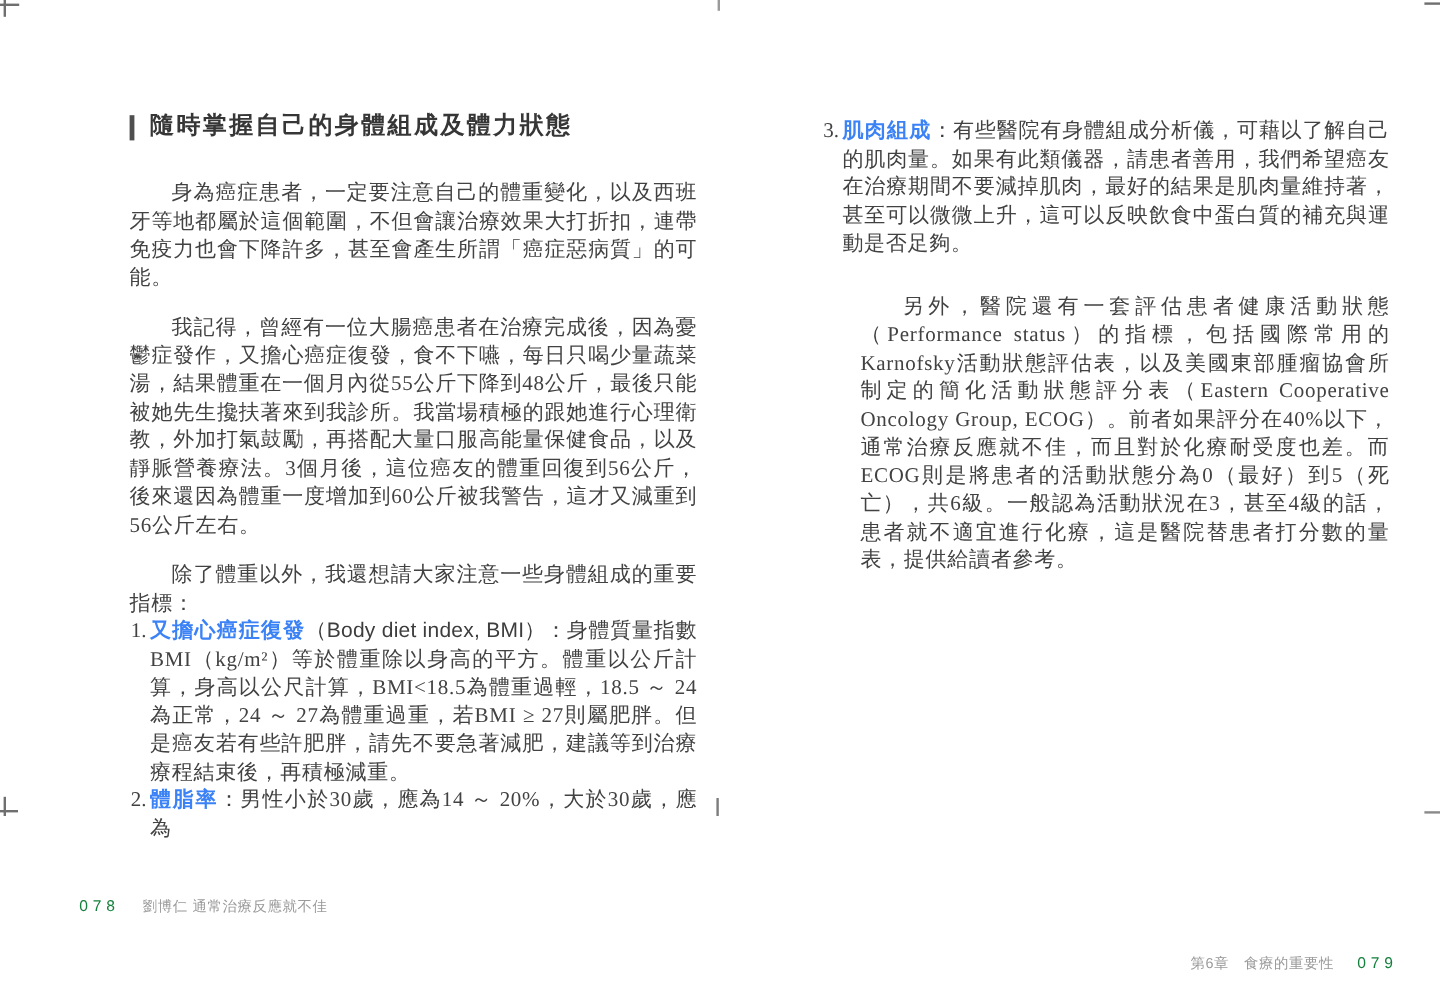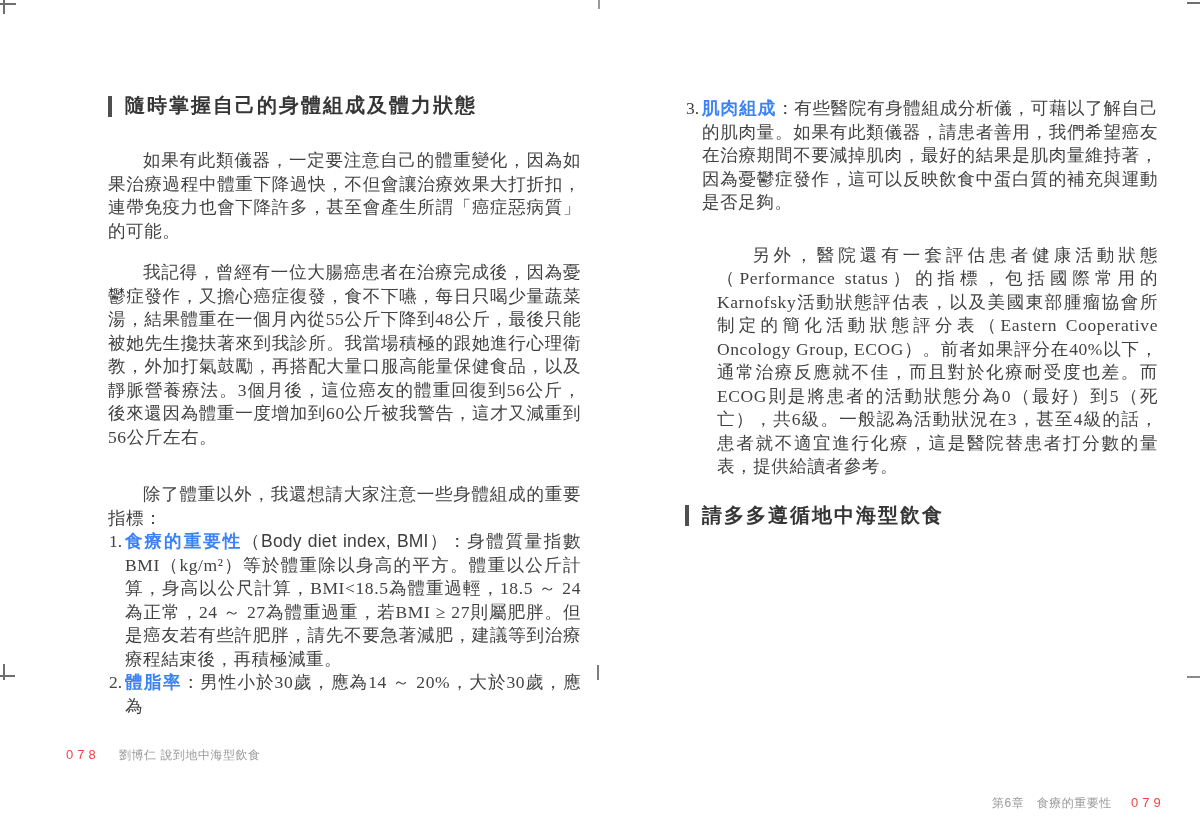--- a/index.html
+++ b/index.html
@@ -63,21 +63,21 @@
   }
 
   
   .para {
     margin: 18px 0 0 0;
     text-indent: 2em;
   }
   .para.first { margin-top: 31px; }
   .para.mt29 { margin-top: 29px; margin-left: 32px; }
   .para.mt24 { margin-top: 24px; }
-  .para.tight { margin-top: 34px; }
+  .para.tight { margin-top: 18px; }
 
   
   .oli {
     position: relative;
     padding-left: 17px;
     margin: 0;
   }
   .oli .num {
     position: absolute;
     left: 1px; top: 0;
@@ -110,21 +110,21 @@
     position: absolute;
     top: 747px;
     font-family: "Liberation Sans", "DejaVu Sans", sans-serif;
     color: #9a9a9a;
     font-size: 12px;
     white-space: nowrap;
   }
   .footer .pagenum {
     font-size: 13px;
     letter-spacing: 4px;
-    color: #ef4444;
+    color: #15803d;
   }
   .footer-left  { left: 66px; }
   .footer-right { left: 992px; margin-top: 48px; }
   .footer-left .booktitle { margin-left: 16px; letter-spacing: 0.5px; }
   .footer-right .chapter  { margin-right: 16px; letter-spacing: 0.5px; }
 </style>
 </head>
 <body>
 
 <div class="sheet">
@@ -138,54 +138,50 @@
   <div class="mark mk-tc-v"></div>
   <div class="mark mk-bc-v"></div>
 
   <div class="col col-left">
 
     <div class="heading">
       <span class="hbar"></span>
       <span class="htext">隨時掌握自己的身體組成及體力狀態</span>
     </div>
 
-    <p class="para first">如果有此類儀器，一定要注意自己的體重變化，因為如果治療過程中體重下降過快，不但會讓治療效果大打折扣，連帶免疫力也會下降許多，甚至會產生所謂「癌症惡病質」的可能。</p>
+    <p class="para first">身為癌症患者，一定要注意自己的體重變化，以及西班牙等地都屬於這個範圍，不但會讓治療效果大打折扣，連帶免疫力也會下降許多，甚至會產生所謂「癌症惡病質」的可能。</p>
 
     <p class="para">我記得，曾經有一位大腸癌患者在治療完成後，因為憂鬱症發作，又擔心癌症復發，食不下嚥，每日只喝少量蔬菜湯，結果體重在一個月內從55公斤下降到48公斤，最後只能被她先生攙扶著來到我診所。我當場積極的跟她進行心理衛教，外加打氣鼓勵，再搭配大量口服高能量保健食品，以及靜脈營養療法。3個月後，這位癌友的體重回復到56公斤，後來還因為體重一度增加到60公斤被我警告，這才又減重到56公斤左右。</p>
 
     <p class="para tight">除了體重以外，我還想請大家注意一些身體組成的重要指標：</p>
 
     <div class="oli">
-      <span class="num">1.</span><span class="li-label">食療的重要性</span><span class="li-label-en">（Body diet index, BMI）：</span><span>身體質量指數BMI（kg/m²）等於體重除以身高的平方。體重以公斤計算，身高以公尺計算，BMI&lt;18.5為體重過輕，18.5 ～ 24為正常，24 ～ 27為體重過重，若BMI ≥ 27則屬肥胖。但是癌友若有些許肥胖，請先不要急著減肥，建議等到治療療程結束後，再積極減重。</span>
+      <span class="num">1.</span><span class="li-label">又擔心癌症復發</span><span class="li-label-en">（Body diet index, BMI）：</span><span>身體質量指數BMI（kg/m²）等於體重除以身高的平方。體重以公斤計算，身高以公尺計算，BMI&lt;18.5為體重過輕，18.5 ～ 24為正常，24 ～ 27為體重過重，若BMI ≥ 27則屬肥胖。但是癌友若有些許肥胖，請先不要急著減肥，建議等到治療療程結束後，再積極減重。</span>
     </div>
 
     <div class="oli">
       <span class="num">2.</span><span class="li-label">體脂率</span><span class="li-label-en">：</span><span>男性小於30歲，應為14 ～ 20%，大於30歲，應為</span>
     </div>
   </div>
 
   <div class="col col-right">
 
 
     <div class="oli mt3">
-      <span class="num">3.</span><span class="li-label">肌肉組成</span><span class="li-label-en">：</span><span>有些醫院有身體組成分析儀，可藉以了解自己的肌肉量。如果有此類儀器，請患者善用，我們希望癌友在治療期間不要減掉肌肉，最好的結果是肌肉量維持著，因為憂鬱症發作，這可以反映飲食中蛋白質的補充與運動是否足夠。</span>
+      <span class="num">3.</span><span class="li-label">肌肉組成</span><span class="li-label-en">：</span><span>有些醫院有身體組成分析儀，可藉以了解自己的肌肉量。如果有此類儀器，請患者善用，我們希望癌友在治療期間不要減掉肌肉，最好的結果是肌肉量維持著，甚至可以微微上升，這可以反映飲食中蛋白質的補充與運動是否足夠。</span>
     </div>
 
     <p class="para mt29">另外，醫院還有一套評估患者健康活動狀態（Performance status）的指標，包括國際常用的Karnofsky活動狀態評估表，以及美國東部腫瘤協會所制定的簡化活動狀態評分表（Eastern Cooperative Oncology Group, ECOG）。前者如果評分在40%以下，通常治療反應就不佳，而且對於化療耐受度也差。而ECOG則是將患者的活動狀態分為0（最好）到5（死亡），共6級。一般認為活動狀況在3，甚至4級的話，患者就不適宜進行化療，這是醫院替患者打分數的量表，提供給讀者參考。</p>
 
-    <div class="heading h2">
-      <span class="hbar"></span>
-      <span class="htext">請多多遵循地中海型飲食</span>
-    </div>
 
   </div>
 
   <div class="footer footer-left">
     <span class="pagenum">078</span>
-    <span class="booktitle">劉博仁 說到地中海型飲食</span>
+    <span class="booktitle">劉博仁 通常治療反應就不佳</span>
   </div>
 
   <div class="footer footer-right">
     <span class="chapter">第6章　食療的重要性</span>
     <span class="pagenum">079</span>
   </div>
 
 </div>
 
 </body></html>

